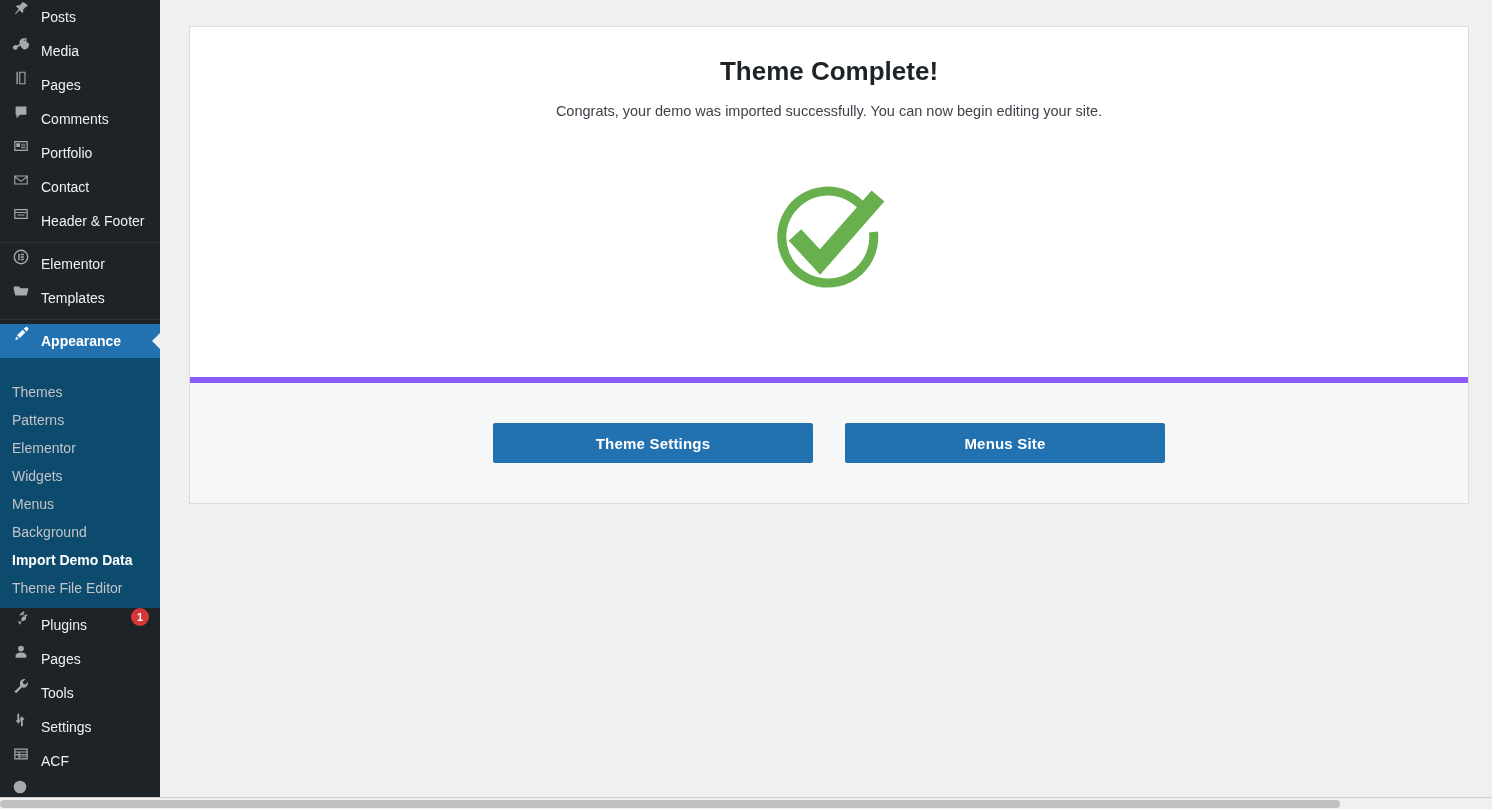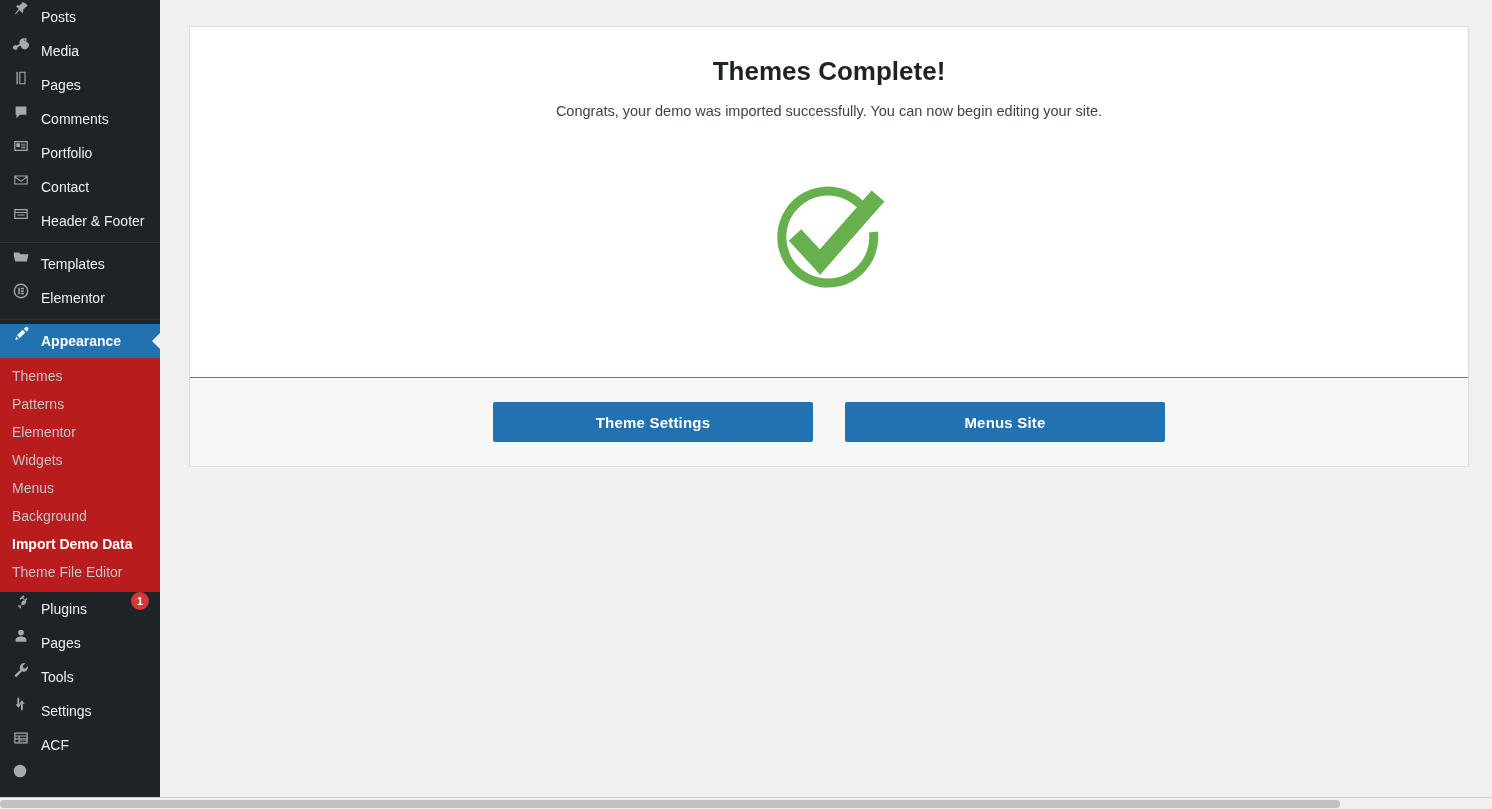--- a/index.html
+++ b/index.html
@@ -61,21 +61,21 @@
     border-width: 8px 8px 8px 0;
     border-color: transparent #f0f0f1 transparent transparent;
   }
   .menu-sep-line {
     height: 1px;
     margin: 4px 0;
     background: rgba(255,255,255,.08);
   }
 
   
-  .submenu { background: #b91c1c; padding: 4px 0 6px 0; }
+  .submenu { background: #0c4a6e; padding: 20px 0 6px 0; }
   .submenu-item {
     display: block;
     font-size: 14px;
     line-height: 18px;
     padding: 5px 12px 5px 12px;
     color: #c3c4c7;
     cursor: pointer;
     white-space: nowrap;
   }
   .submenu-item.current { color: #fff; font-weight: 700; }
@@ -137,22 +137,22 @@
     line-height: 1.5;
     margin-bottom: 20px;
   }
   .check-wrap {
     margin-top: 46px;
     display: flex;
     justify-content: center;
   }
   .panel-footer {
     background: #f6f7f7;
-    border-top: 1px solid #8b5cf6;
-    padding: 24px 30px;
+    border-top: 6px solid #8b5cf6;
+    padding: 40px 30px;
     display: flex;
     justify-content: center;
     gap: 32px;
   }
   .btn {
     display: inline-flex;
     align-items: center;
     justify-content: center;
     width: 320px;
     height: 40px;
@@ -255,33 +255,33 @@
           </svg>
       </span>
       <span class="mlabel">Header &amp; Footer</span>
     </div>
 
     <div class="menu-sep-line"></div>
 
     <div class="menu-top">
       <span class="mi">
         <svg width="18" height="18" viewBox="0 0 20 20" fill="currentColor">
+            <path d="M10 1.8a8.2 8.2 0 100 16.4 8.2 8.2 0 000-16.4zm0 1.5a6.7 6.7 0 110 13.4 6.7 6.7 0 010-13.4zM7 6.5h1.6v7H7v-7zm2.8 0h3.4v1.6H9.8V6.5zm0 2.7h3.4v1.6H9.8V9.2zm0 2.7h3.4v1.6H9.8v-1.6z"></path>
+          </svg>
+      </span>
+      <span class="mlabel">Elementor</span>
+    </div>
+
+    <div class="menu-top">
+      <span class="mi">
+        <svg width="18" height="18" viewBox="0 0 20 20" fill="currentColor">
             <path d="M2 5h6l1.5 2H18v2H2V5zm0 3.6h16l-1.6 6.4H3.6L2 8.6z"></path>
           </svg>
       </span>
       <span class="mlabel">Templates</span>
-    </div>
-
-    <div class="menu-top">
-      <span class="mi">
-        <svg width="18" height="18" viewBox="0 0 20 20" fill="currentColor">
-            <path d="M10 1.8a8.2 8.2 0 100 16.4 8.2 8.2 0 000-16.4zm0 1.5a6.7 6.7 0 110 13.4 6.7 6.7 0 010-13.4zM7 6.5h1.6v7H7v-7zm2.8 0h3.4v1.6H9.8V6.5zm0 2.7h3.4v1.6H9.8V9.2zm0 2.7h3.4v1.6H9.8v-1.6z"></path>
-          </svg>
-      </span>
-      <span class="mlabel">Elementor</span>
     </div>
 
     <div class="menu-sep-line"></div>
 
     <div class="menu-top current">
       <span class="mi">
         <svg width="18" height="18" viewBox="0 0 20 20" fill="currentColor">
             <path d="M14.6 2.7a2.2 2.2 0 013.1 3.1l-1.5 1.5-3.1-3.1 1.5-1.5zM11.9 5.2l3 3-6.3 6.3-3-3 6.3-6.3zM4.6 12.7l2.9 2.9-3.8 1 .9-3.9z"></path>
           </svg>
       </span>
@@ -353,21 +353,21 @@
           </svg>
       </span>
     </div>
   </nav>
 
   <main id="wpbody">
 
     <div id="wrap">
 
       <div class="panel-body">
-        <h1 class="panel-title">Themes Complete!</h1>
+        <h1 class="panel-title">Theme Complete!</h1>
         <p class="panel-sub">Congrats, your demo was imported successfully. You can now begin editing your site.</p>
 
         <div class="check-wrap">
           <span>
             <svg width="136" height="136" viewBox="0 0 136 136" aria-hidden="true">
 
               <path d="M102 38.5 A46 46 0 1 0 112.5 63" fill="none" stroke="#68b04d" stroke-width="9" stroke-linecap="butt"></path>
 
               <path d="M34 66 L59 93 L117 27" fill="none" stroke="#68b04d" stroke-width="17" stroke-linecap="butt" stroke-linejoin="miter"></path>
             </svg>

